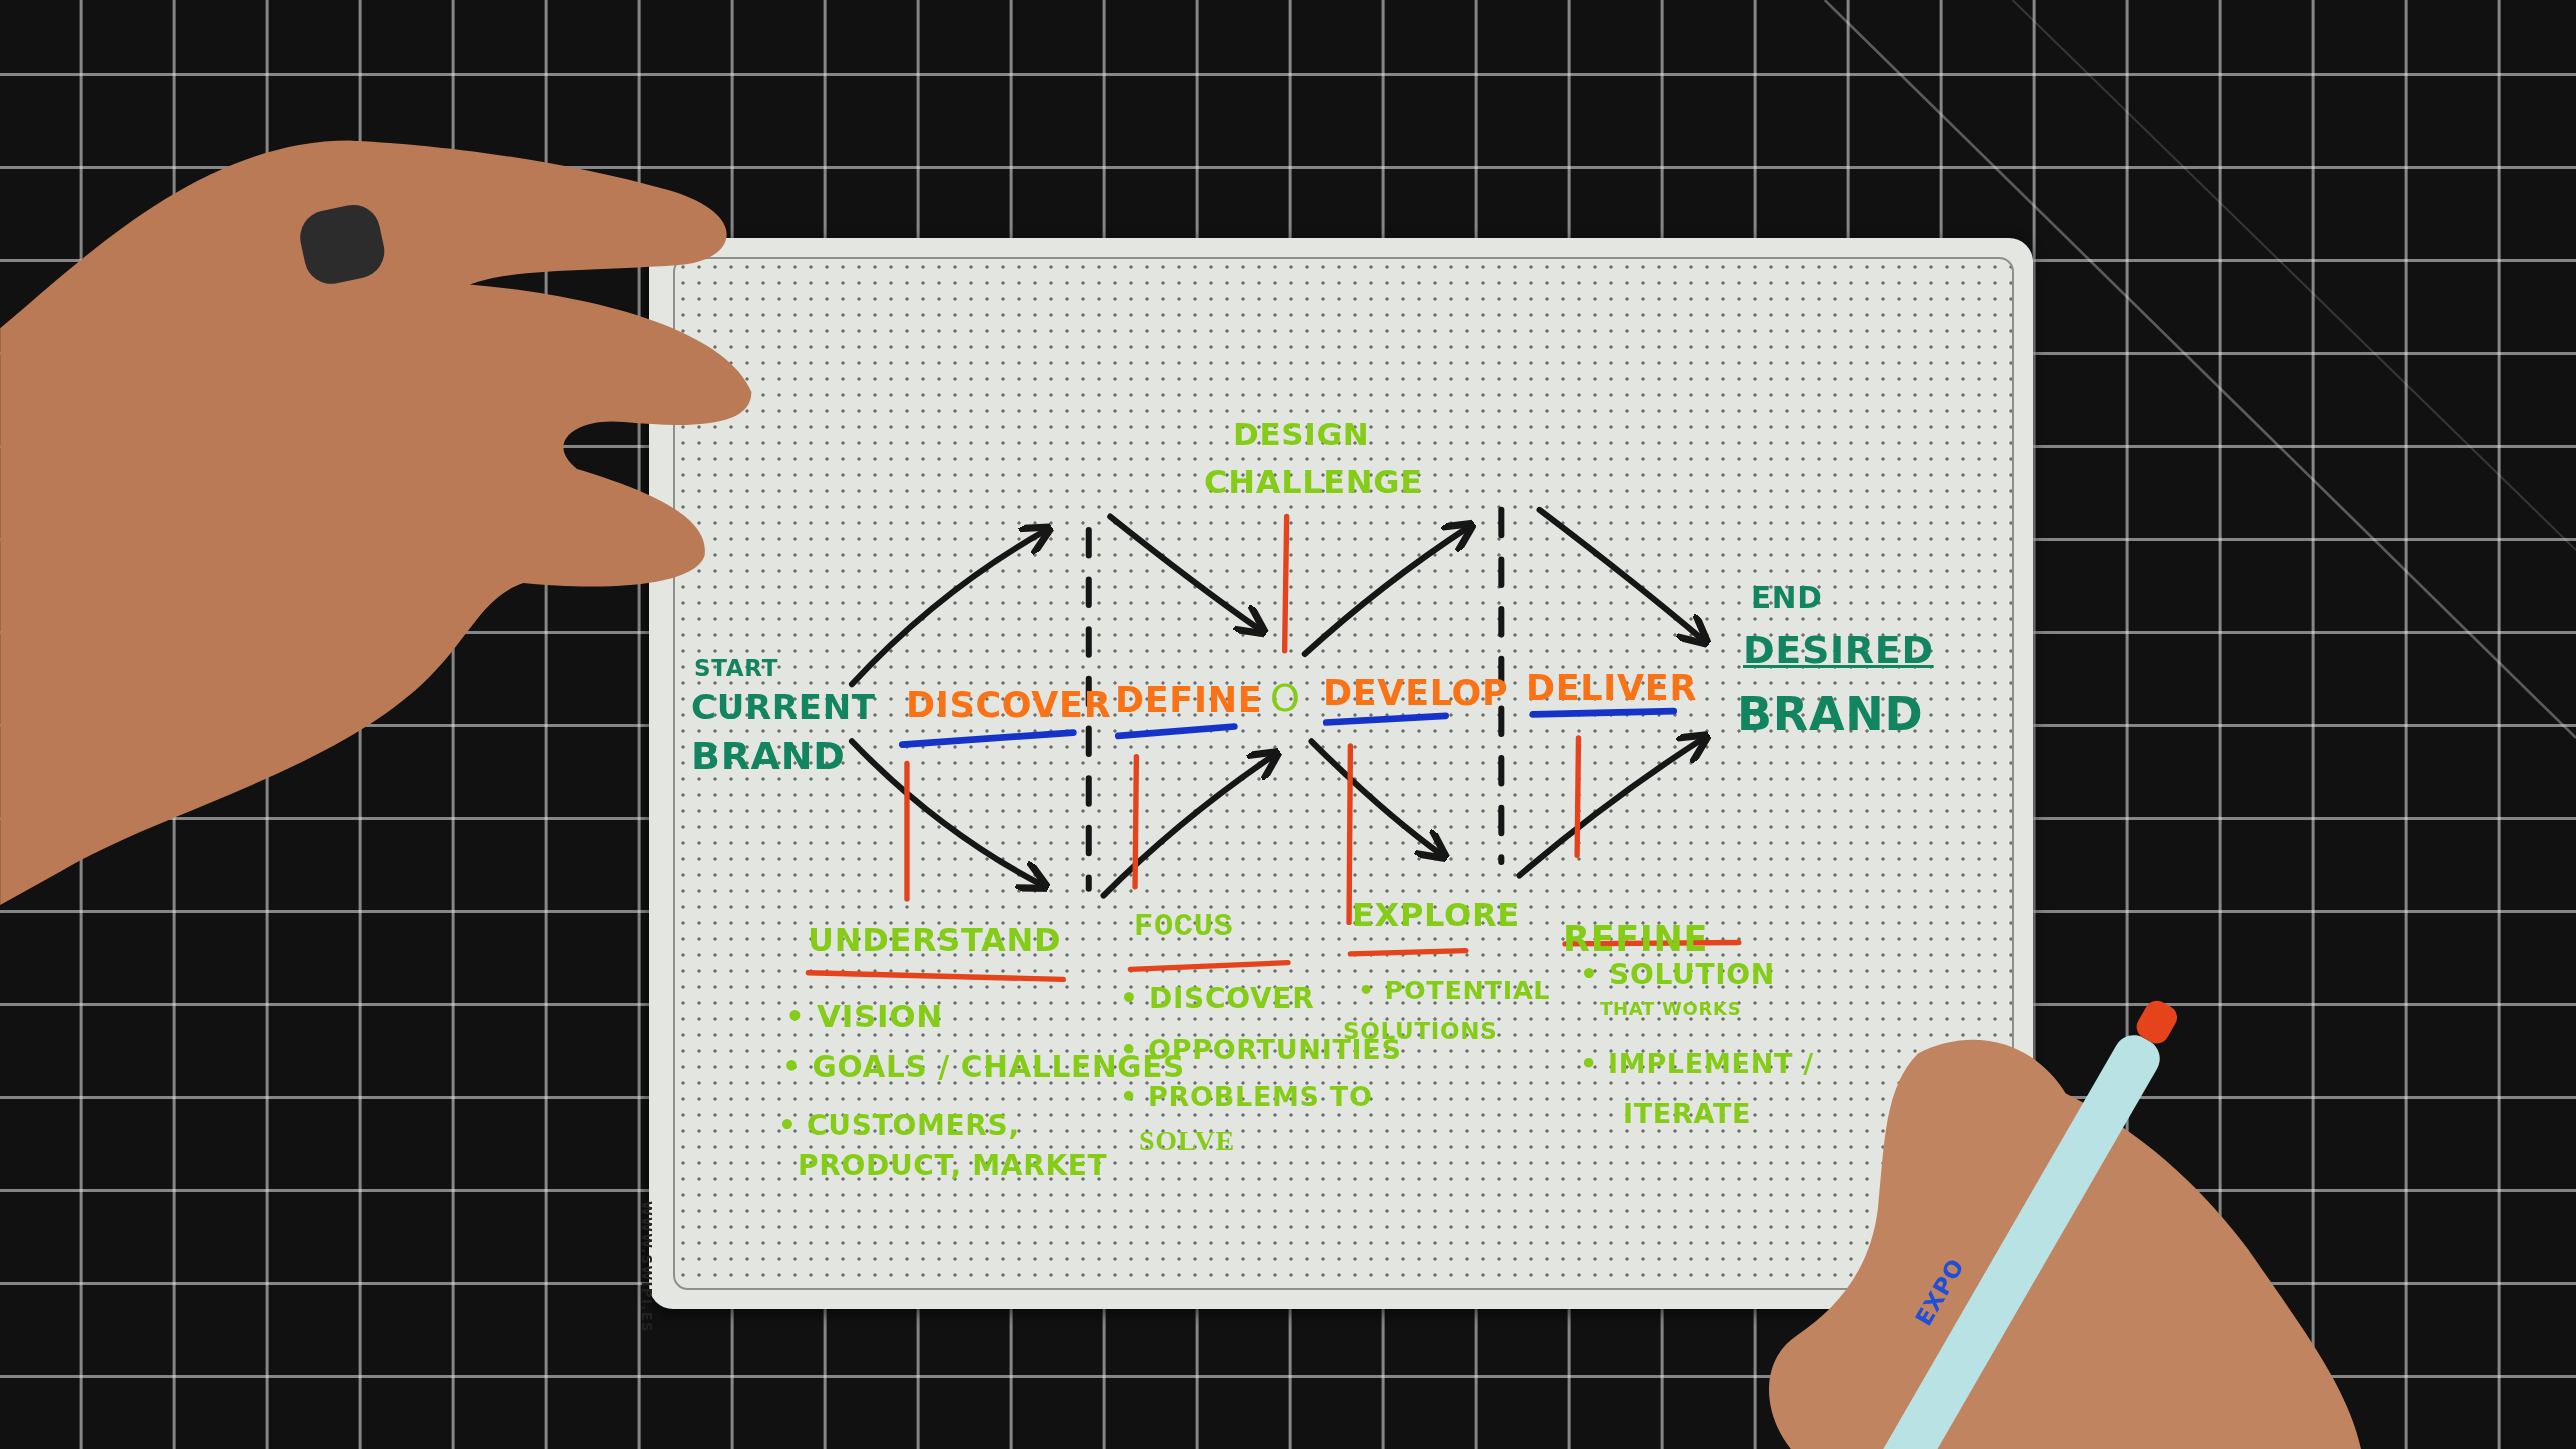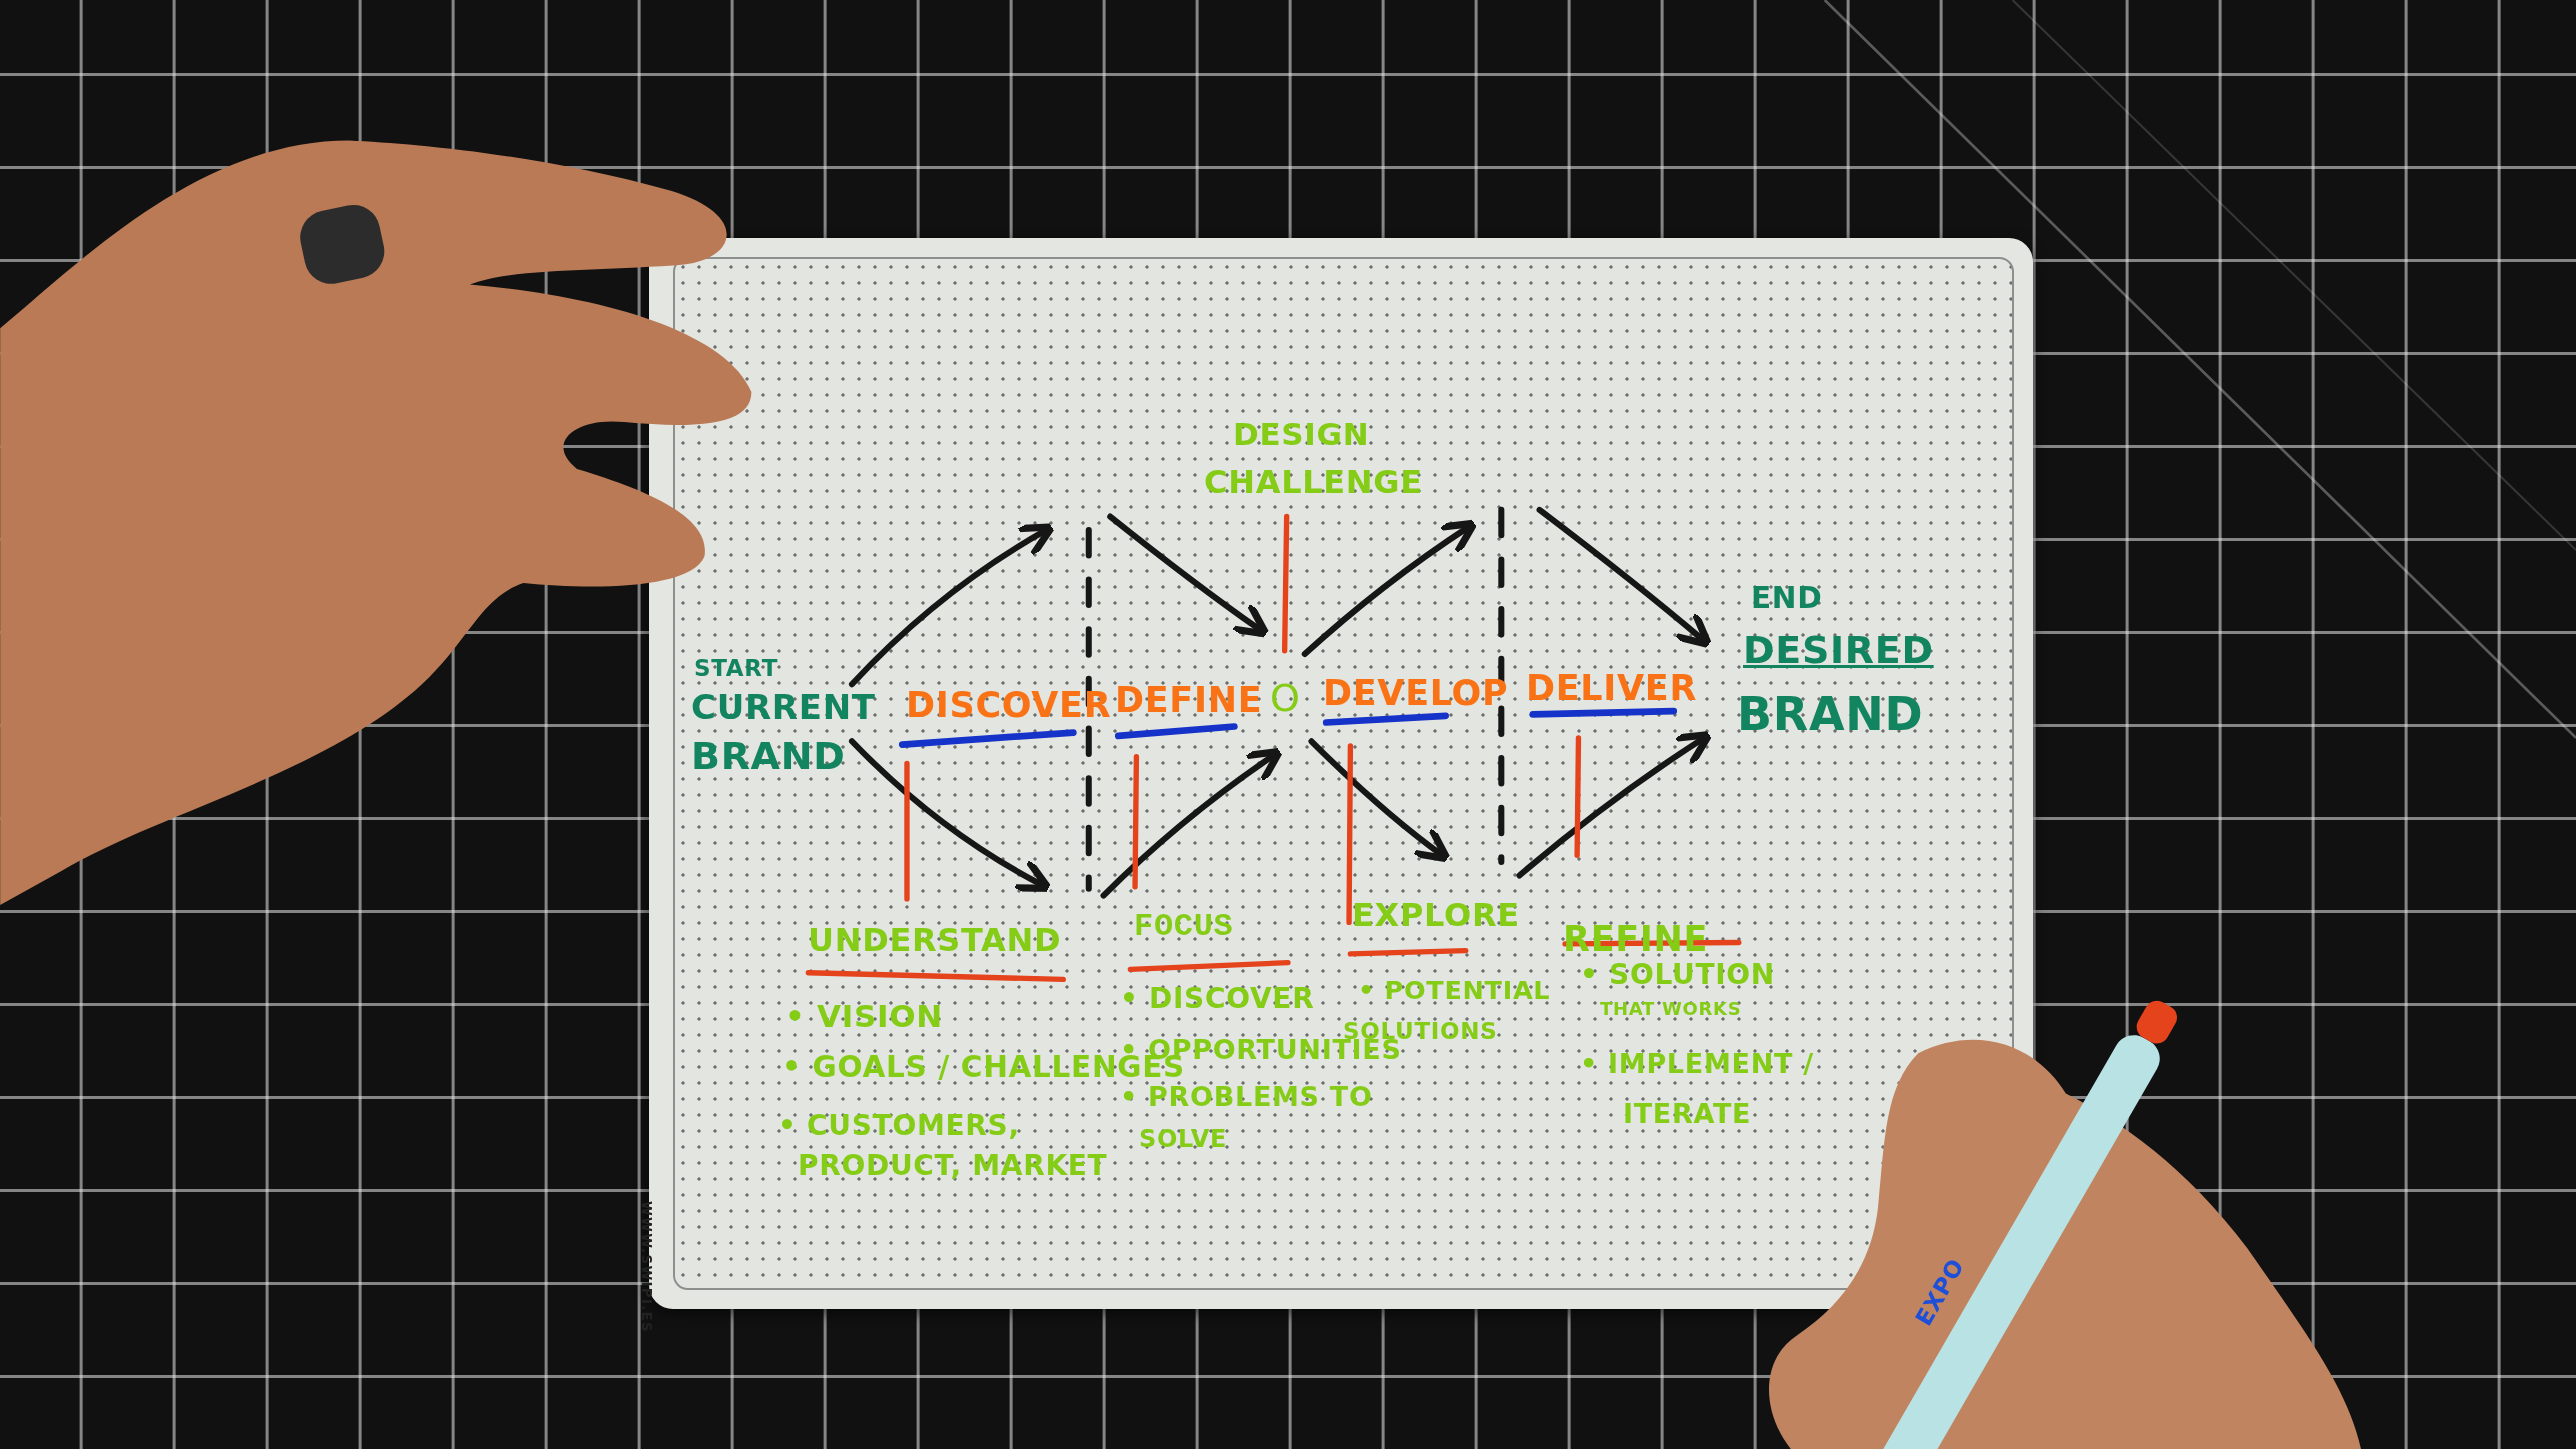--- a/index.html
+++ b/index.html
@@ -124,21 +124,21 @@
 <div class="hw red" style="left:1563px;top:885px;font-size:35px;margin-top:37px;">REFINE</div>
 
 <div class="hw red" style="left:785px;top:1001px;font-size:31px;">• <span>VISION</span></div>
 <div class="hw red" style="left:782px;top:1053px;font-size:29.5px;">• <span>GOALS / CHALLENGES</span></div>
 <div class="hw red" style="left:778px;top:1112px;font-size:28px;">• <span>CUSTOMERS,</span></div>
 <div class="hw red" style="left:798px;top:1152px;font-size:28px;">PRODUCT, MARKET</div>
 
 <div class="hw red" style="left:1120px;top:985px;font-size:28px;">• <span>DISCOVER</span></div>
 <div class="hw red" style="left:1120px;top:1036px;font-size:27px;">• <span>OPPORTUNITIES</span></div>
 <div class="hw red" style="left:1120px;top:1083px;font-size:27px;">• <span>PROBLEMS TO</span></div>
-<div class="hw red" style="left:1139px;top:1127px;font-size:24px;">SOLVE</div>
+<div class="hw red" style="left:1139px;top:1127px;font-size:28px;font-family:Liberation Serif, serif;">SOLVE</div>
 
 <div class="hw red" style="left:1358px;top:978px;font-size:25.5px;">• <span>POTENTIAL</span></div>
 <div class="hw red" style="left:1343px;top:1020px;font-size:23px;">SOLUTIONS</div>
 
 <div class="hw red" style="left:1580px;top:961px;font-size:28px;">• <span>SOLUTION</span></div>
 <div class="hw red" style="left:1600px;top:1000px;font-size:18px;">THAT WORKS</div>
 <div class="hw red" style="left:1580px;top:1050px;font-size:27px;">• <span>IMPLEMENT /</span></div>
 <div class="hw red" style="left:1623px;top:1100px;font-size:27px;">ITERATE</div>
 
 <svg class="hand" style="left:0;top:127px;" width="765" height="825" viewBox="0 0 1140 1230">

